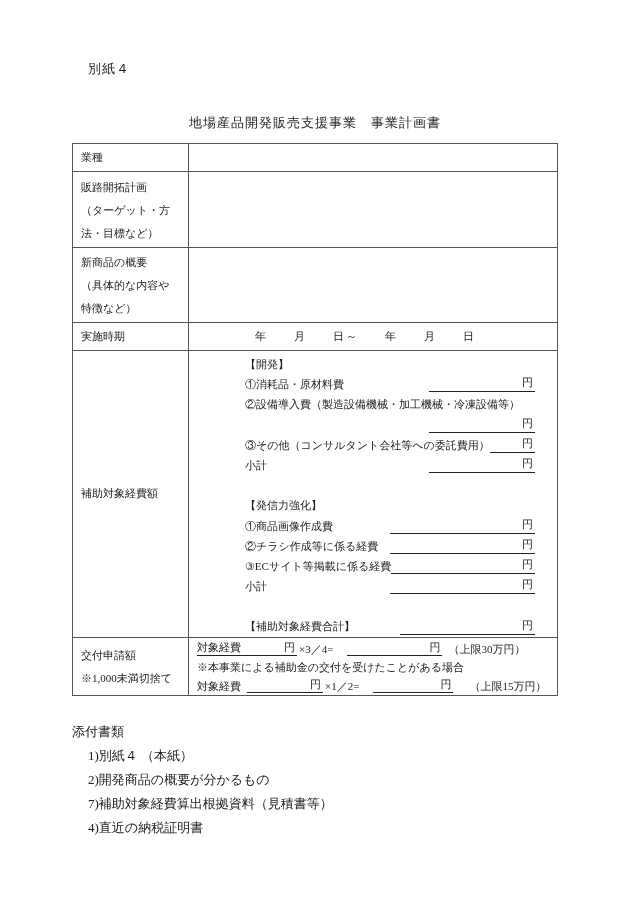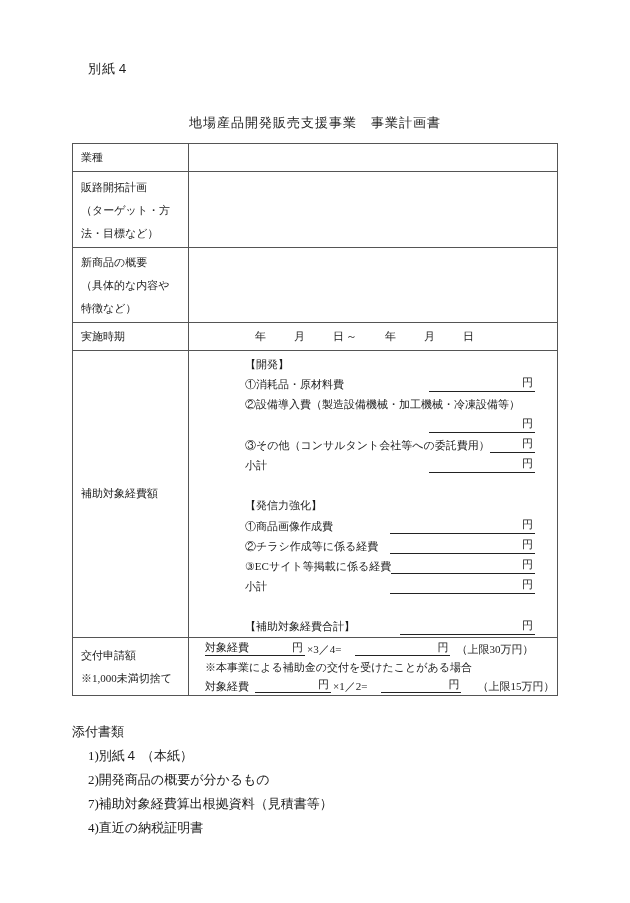--- a/index.html
+++ b/index.html
@@ -27,21 +27,21 @@
   td.period { padding-left:66px; letter-spacing:2px; }
 
   
   td.expense-cell { vertical-align:top; padding:3px 0 0 8px; }
   .exp-line { display:flex; align-items:baseline; height:20.2px; line-height:20.2px;margin-left:48px; }
   .exp-label { white-space:nowrap; }
   .amt { margin-left:auto; margin-right:22px; border-bottom:1px solid #222; text-align:right; padding-right:2px; line-height:17px; align-self:flex-end; margin-bottom:2px; }
   .w106 { width:106px; } .w95 { width:88px; } .w145 { width:145px; } .w135 { width:135px; }
 
   
-  td.grant-cell { vertical-align:top; padding:2px 0 0 16px;margin-left:16px; }
+  td.grant-cell { vertical-align:top; padding:2px 0 0 8px;margin-left:16px; }
   .g-line { display:flex; align-items:baseline; height:18.6px; line-height:18.6px; white-space:nowrap; }
   .g-ul { border-bottom:1px solid #222; align-self:flex-end; margin-bottom:2px; line-height:15px; }
   .g-seg1 { display:inline-flex; justify-content:space-between; width:100px; padding-right:2px; }
   .g-blank { text-align:right; padding-right:2px; }
   .gb1 { width:95px; margin-left:14px; }
   .gb2 { width:76px; margin-left:6px; }
   .gb3 { width:80px; margin-left:14px; }
   .g-formula { margin-left:2px; }
   .g-cap1 { margin-left:6px; }
   .g-cap2 { margin-left:16px; }

